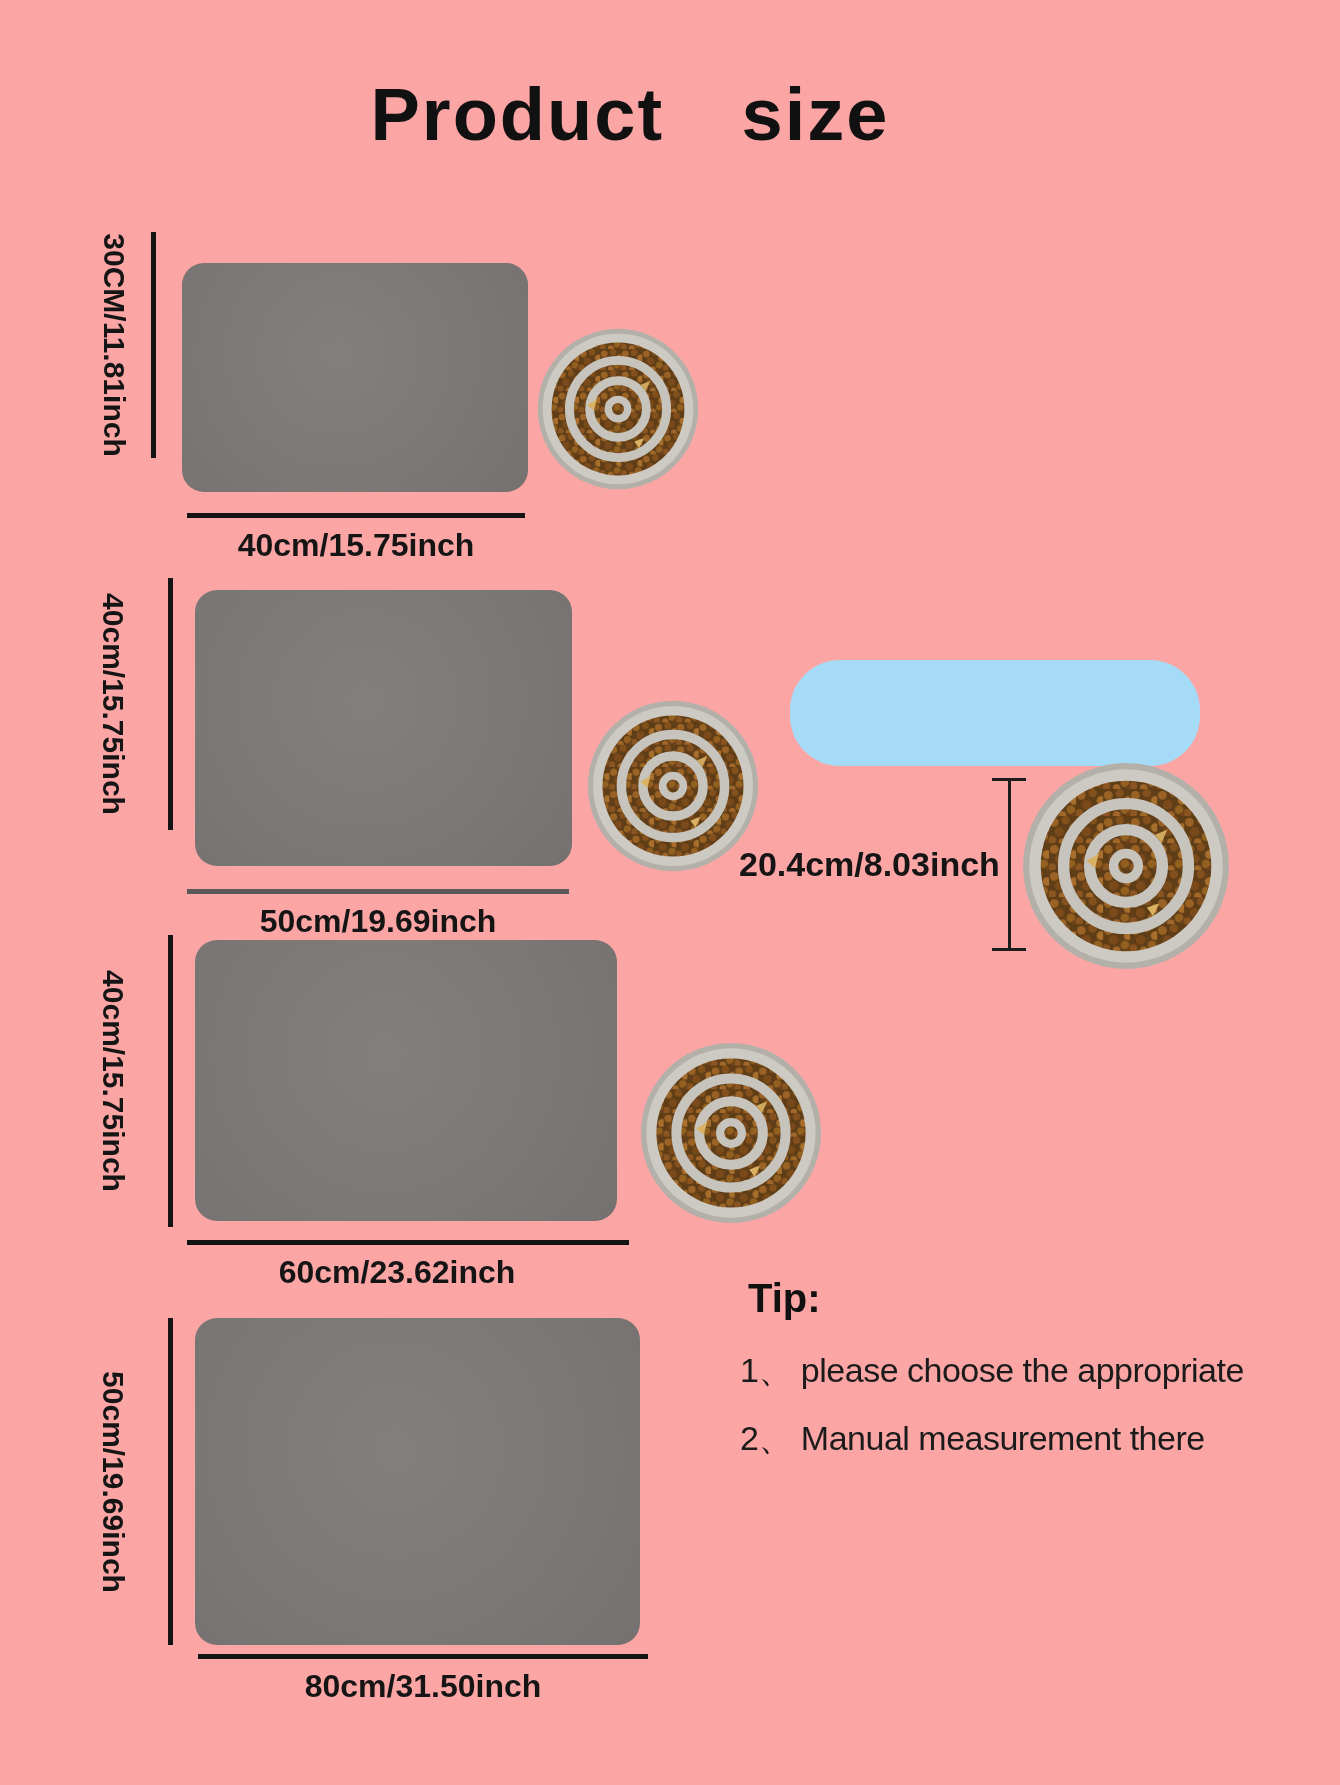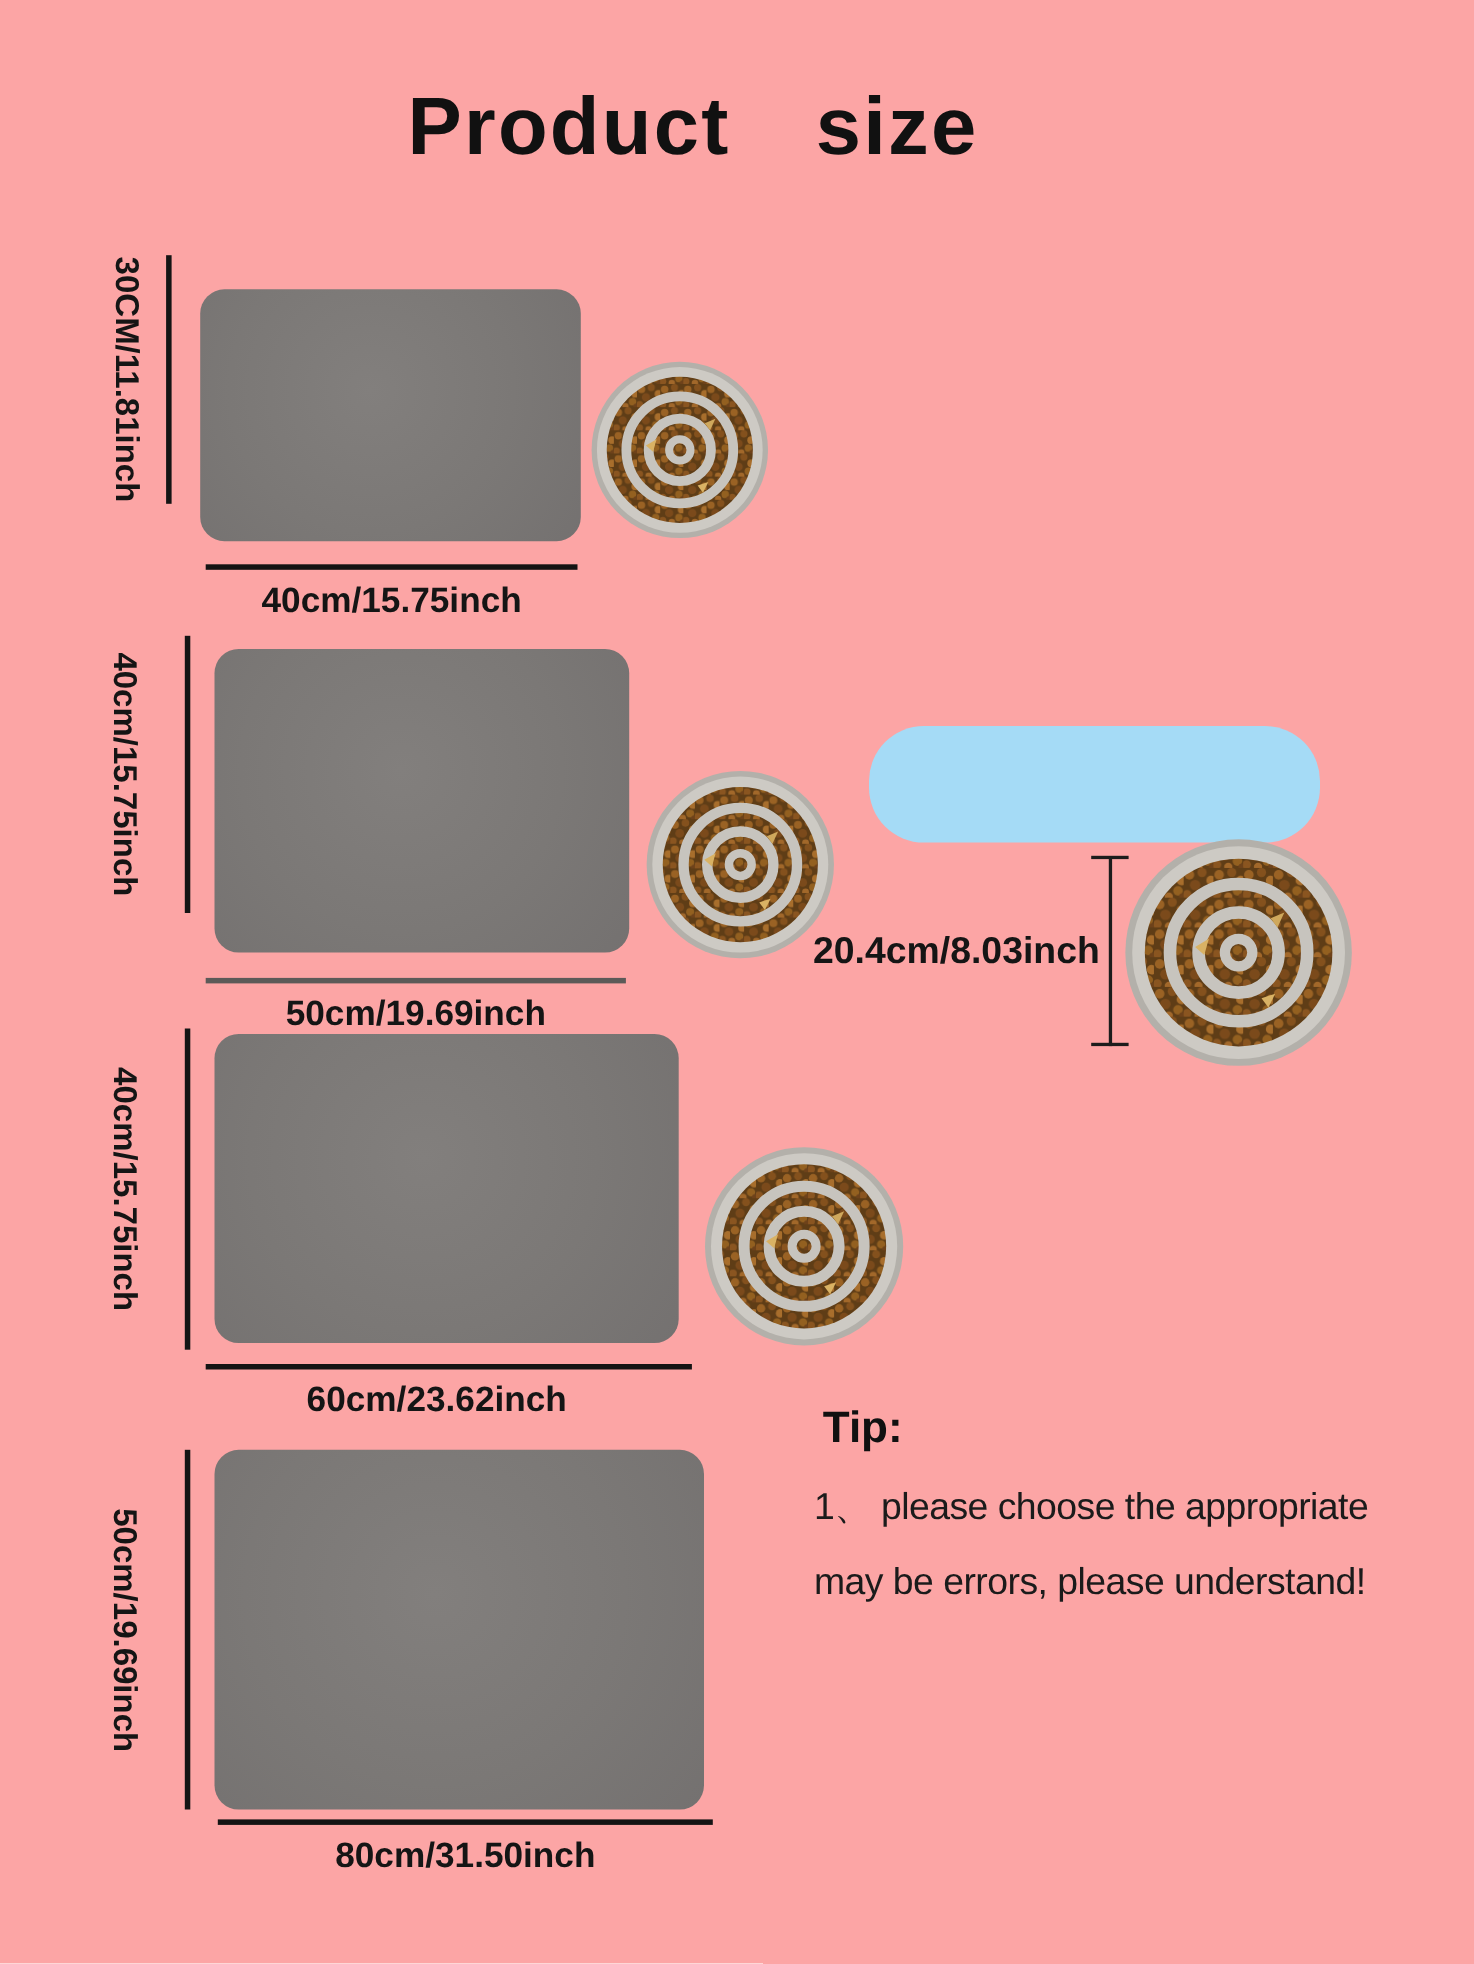--- a/index.html
+++ b/index.html
@@ -131,21 +131,21 @@
         <use href="#bowl-shape"></use>
       </svg>
     <div class="hline" style="left:187px;top:1240px;width:442px;"></div>
     <div class="hlabel" style="left:187px;top:1254px;width:420px;">60cm/23.62inch</div>
   </section>
 
   <section>
     <h2 class="tip-heading">Tip:</h2>
     <div class="tip-lines">
       <p>1、 please choose the appropriate</p>
-      <p>may be errors, please understand!</p>
+      <p>2、 Manual measurement there</p>
     </div>
   </section>
 
   <section>
     <div class="vline" style="left:168px;top:1318px;height:327px;"></div>
     <div class="vlabel" style="left:-37px;top:1464px;">50cm/19.69inch</div>
     <div class="mat" style="left:195px;top:1318px;width:445px;height:327px;"></div>
     <div class="hline" style="left:198px;top:1654px;width:450px;"></div>
     <div class="hlabel" style="left:198px;top:1668px;width:450px;">80cm/31.50inch</div>
   </section>

